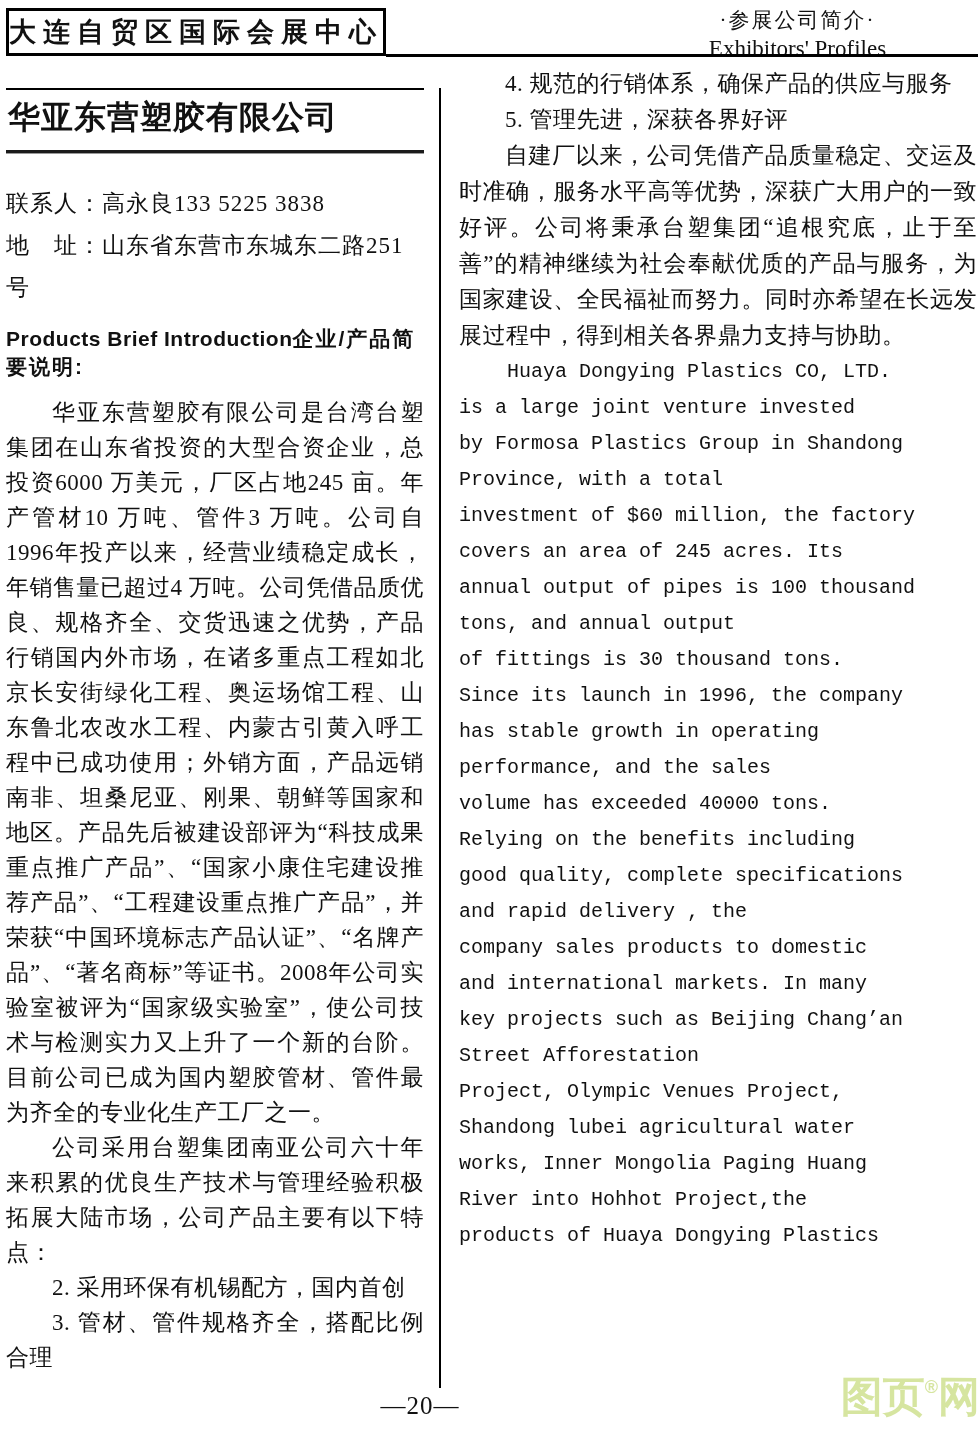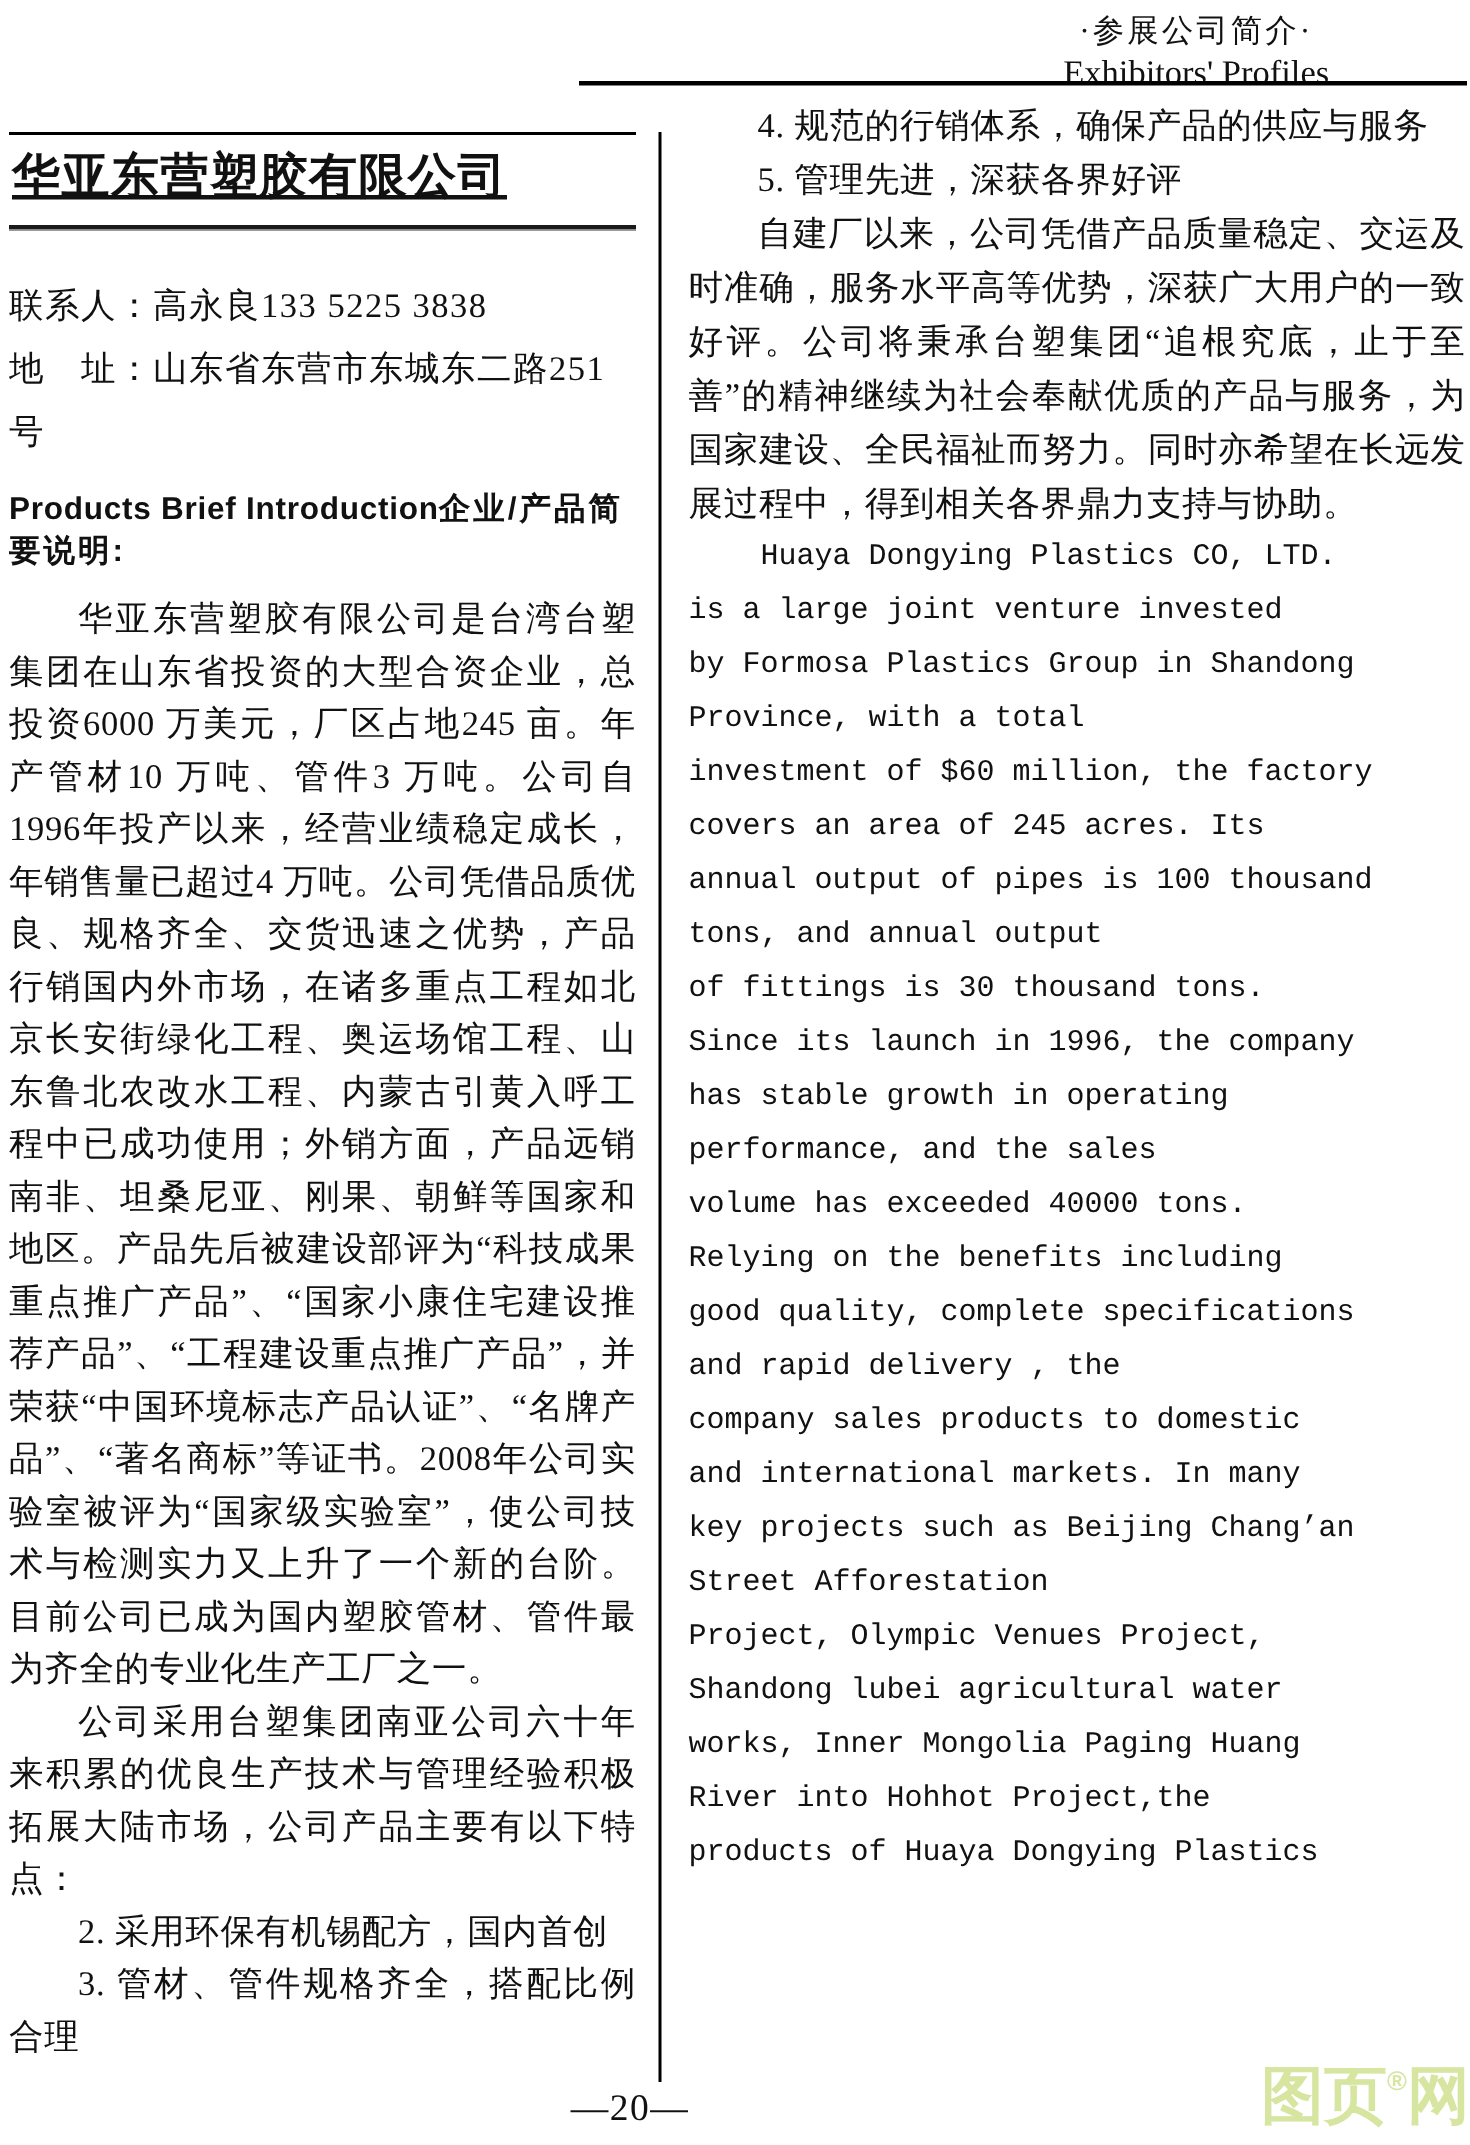--- a/index.html
+++ b/index.html
@@ -32,21 +32,20 @@
     position:absolute; left:439px; top:88px; height:1300px;
     border-left:2px solid #000;
   }
   
   .rule-thin  { border-top:2px solid #000; }
   .rule-thick { border-top:3px solid #1a1a1a; box-shadow:0 1px 0 #999; }
   .company-name {
     font-family:"Liberation Sans","DejaVu Sans",sans-serif;
     font-weight:bold; font-size:32px; letter-spacing:1px;
     padding:6px 0 10px 2px;
-    text-decoration:underline;
   }
   .contact-block { margin-top:30px; font-size:23px; line-height:42px; letter-spacing:1px; }
   .intro-heading {
     margin-top:16px; font-weight:bold; font-size:21px; letter-spacing:.5px;
     font-family:"Liberation Sans","DejaVu Sans",sans-serif;
   }
   .intro-heading .cn { letter-spacing:2px; }
   
   .cn-text { margin-top:14px; }
   .cn-text p, .col-right p.cn {
@@ -68,20 +67,23 @@
     font-family:"Liberation Sans","DejaVu Sans",sans-serif;
     font-weight:bold; font-size:42px; line-height:1; white-space:nowrap;
   }
   .watermark sup { font-size:18px; vertical-align:18px; }
 </style>
 </head>
 <body>
 
 <div class="page">
 
+  <div class="venue-box">
+    <span>大连自贸区国际会展中心</span>
+  </div>
   <div class="header-right">
     <div class="section-title-cn">·参展公司简介·</div>
     <div class="section-title-en">Exhibitors' Profiles</div>
   </div>
   <div class="header-rule"></div>
 
   <div class="col-divider"></div>
 
   <div class="col-left">
     <div class="rule-thin"></div>

